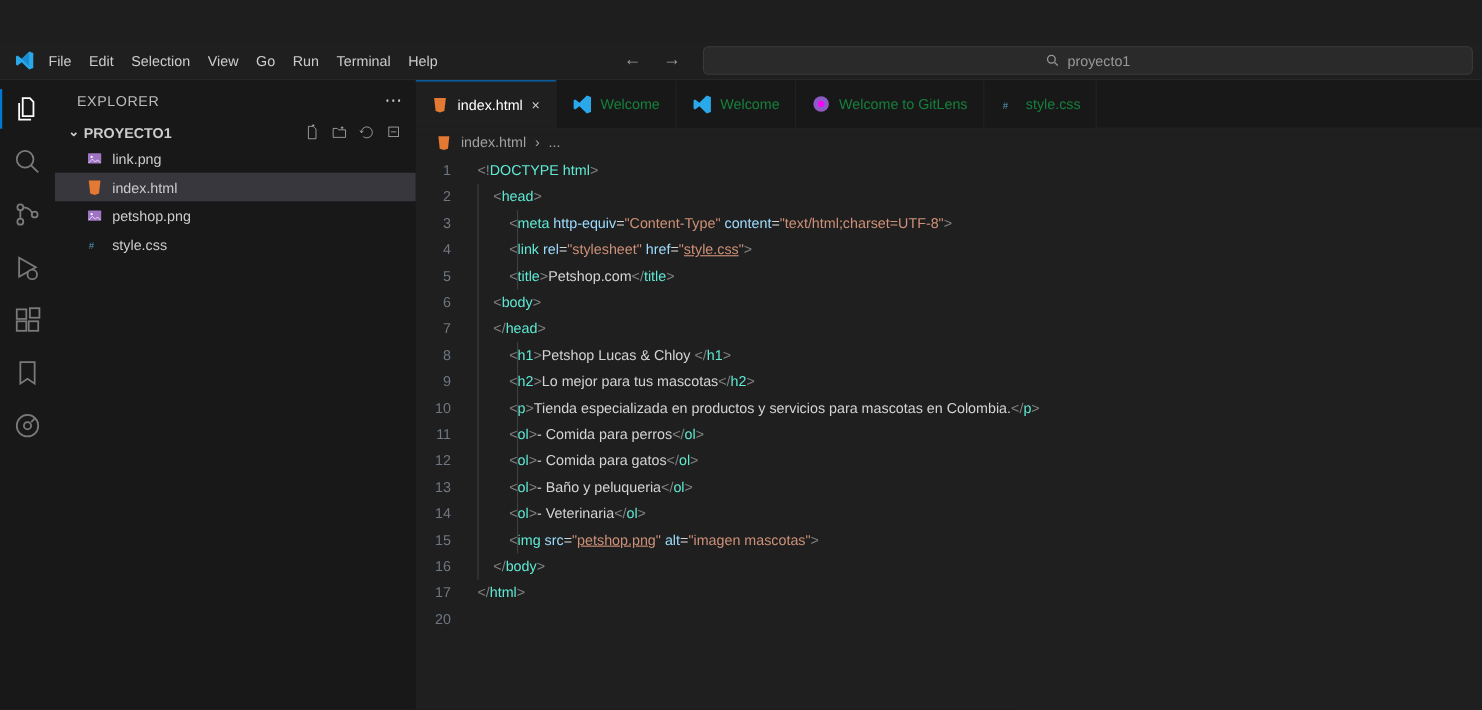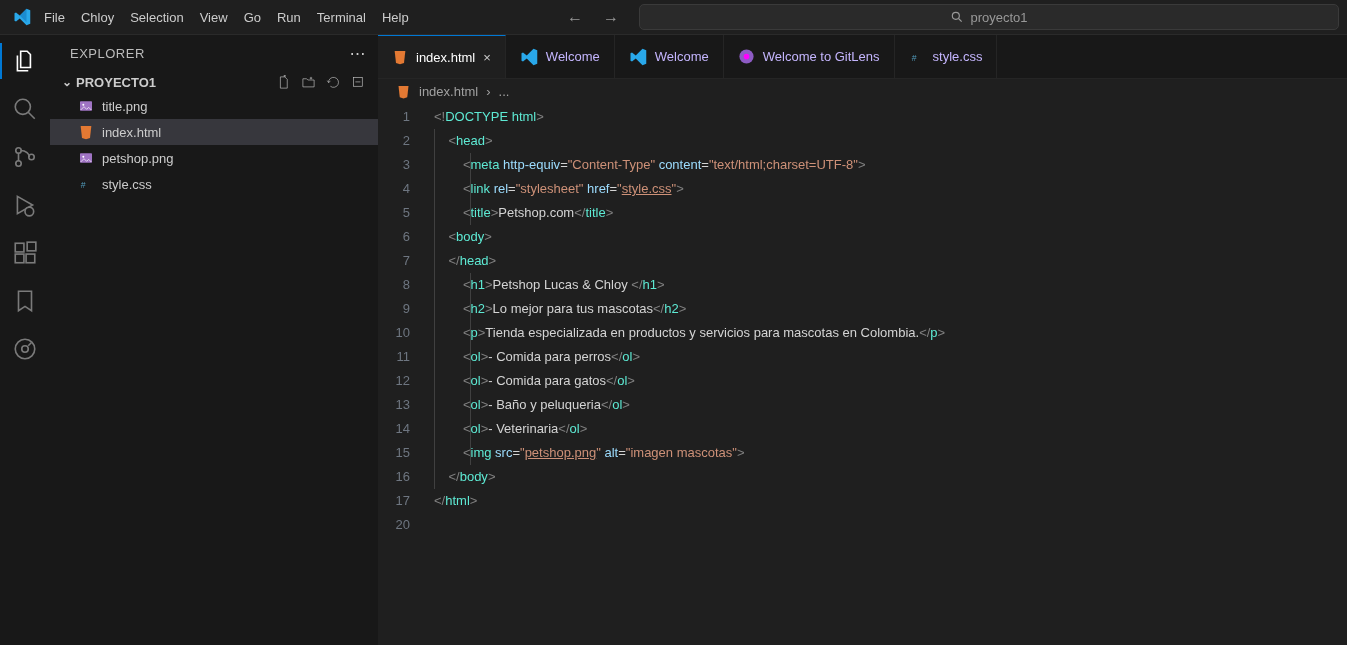--- a/index.html
+++ b/index.html
@@ -1,17 +1,17 @@
 <!DOCTYPE html>
 <html><head>
 <meta charset="utf-8">
 <style>
 * { margin:0; padding:0; box-sizing:border-box; font-family:"Segoe UI",sans-serif; font-size:13px; }
 body { background:#1e1e1e; color:#ccc; width:1347px; height:645px; overflow:hidden; display:flex; flex-direction:column; }
-.titlebar { height:35px; background:#1f1f1f; display:flex; align-items:center; padding:0 8px; gap:0; border-bottom:1px solid #2a2a2a; }
+.titlebar { height:35px; background:#1f1f1f; display:flex; align-items:center; padding:0 8px; gap:0; border-bottom:1px solid #2a2a2a;margin-top:38px; }
 .logo { width:28px; display:flex; justify-content:center; }
 .menu { display:flex; }
 .menu-item { padding:6px 8px; color:#cccccc; cursor:default; }
 .nav-arrows { display:flex; margin-left:auto; gap:20px; padding:0 12px; }
 .nav-arrow { color:#999; font-size:16px; }
 .searchbox { flex:0 0 700px; margin-left:8px; height:26px; background:#2a2a2a; border:1px solid #3a3a3a; border-radius:5px; display:flex; align-items:center; justify-content:center; gap:6px; color:#999; }
 .main { flex:1; display:flex; }
 .activity-bar { width:50px; background:#181818; display:flex; flex-direction:column; align-items:center; padding-top:12px; gap:20px; }
 .activity-icon { width:28px; height:28px; display:flex; align-items:center; justify-content:center; color:#7a7a7a; position:relative; }
 .activity-icon.active { color:#fff; }
@@ -20,21 +20,21 @@
 .sidebar-header { height:36px; display:flex; align-items:center; justify-content:space-between; padding:0 12px 0 20px; color:#bbb; font-size:11px; letter-spacing:0.5px;gap:44px; }
 .sidebar-actions { color:#ccc; font-size:16px; }
 .folder-row { height:22px; display:flex; align-items:center; padding:0 12px; justify-content:space-between; color:#ccc; font-weight:700; font-size:11px;}
 .folder-left { display:flex; align-items:center; gap:4px; }
 .folder-icons { display:flex; gap:10px; color:#ccc; }
 .file-row { height:26px; display:flex; align-items:center; padding-left:28px; gap:8px; color:#ccc; }
 .file-row.selected { background:#37373d; }
 .file-icon { width:16px; display:flex; justify-content:center; }
 .editor { flex:1; background:#1f1f1f; display:flex; flex-direction:column; }
 .tabs { height:44px; background:#181818; display:flex; border-bottom:1px solid #252525;}
-.tab { display:flex; align-items:center; gap:8px; padding:0 14px; color:#c4b5fd; background:#181818; border-right:1px solid #252525;}
+.tab { display:flex; align-items:center; gap:8px; padding:0 14px; color:#15803d; background:#181818; border-right:1px solid #252525;}
 .tab.active { background:#1f1f1f; color:#fff; border-top:1px solid #0078d4; }
 .tab-close { color:#ccc; }
 .breadcrumb { height:24px; display:flex; align-items:center; padding-left:18px; gap:8px; color:#a0a0a0; font-size:13px;}
 .code { flex:1; display:flex; font-family:Consolas,"Courier New",monospace; font-size:15px; padding-top:2px;}
 .gutter { width:56px; text-align:right; color:#6e7681; padding-right:24px;}
 .gutter div { height:24px; line-height:24px;}
 .lines { flex:1; }
 .line { height:24px; line-height:24px; white-space:pre; color:#d4d4d4; position:relative;}
 .ind1 { position:absolute; left:0; top:0; bottom:0; border-left:1px solid #404040;}
 .ind2 { position:absolute; left:36px; top:0; bottom:0; border-left:1px solid #404040;}
@@ -46,21 +46,21 @@
 
 <div class="titlebar">
   <div class="logo">
     <svg width="18" height="18" viewBox="0 0 24 24">
         <path fill="#29a8ea" d="M23 3l-5-2-9 9-5-4-2 1v10l2 1 5-4 9 9 5-2V3z"></path>
         <path fill="#0d70b8" d="M18 1l-9 9 9 9V1z" opacity="0.5"></path>
       </svg>
   </div>
   <div class="menu" id="menu">
       <div class="menu-item">File</div>
-      <div class="menu-item">Chloy</div>
+      <div class="menu-item">Edit</div>
       <div class="menu-item">Selection</div>
       <div class="menu-item">View</div>
       <div class="menu-item">Go</div>
       <div class="menu-item">Run</div>
       <div class="menu-item">Terminal</div>
       <div class="menu-item">Help</div>
     </div>
   <div class="nav-arrows">
     <span class="nav-arrow">←</span>
     <span class="nav-arrow">→</span>
@@ -161,21 +161,21 @@
     </div>
     <div id="files">
         <div class="file-row">
           <span class="file-icon">
             <svg width="16" height="16" viewBox="0 0 24 24">
               <rect x="3" y="5" width="18" height="14" rx="1" fill="#a074c4"></rect>
               <circle cx="8" cy="10" r="1.5" fill="#fff"></circle>
               <path d="M4 18l5-5 4 4 3-3 4 4" stroke="#fff" fill="none"></path>
             </svg>
           </span>
-          <span>title.png</span>
+          <span>link.png</span>
         </div>
         <div class="file-row selected">
           <span class="file-icon">
             <svg width="16" height="16" viewBox="0 0 24 24">
               <path d="M4 3l2 18 6 2 6-2 2-18z" fill="#e37933"></path>
             </svg>
           </span>
           <span>index.html</span>
         </div>
         <div class="file-row">

